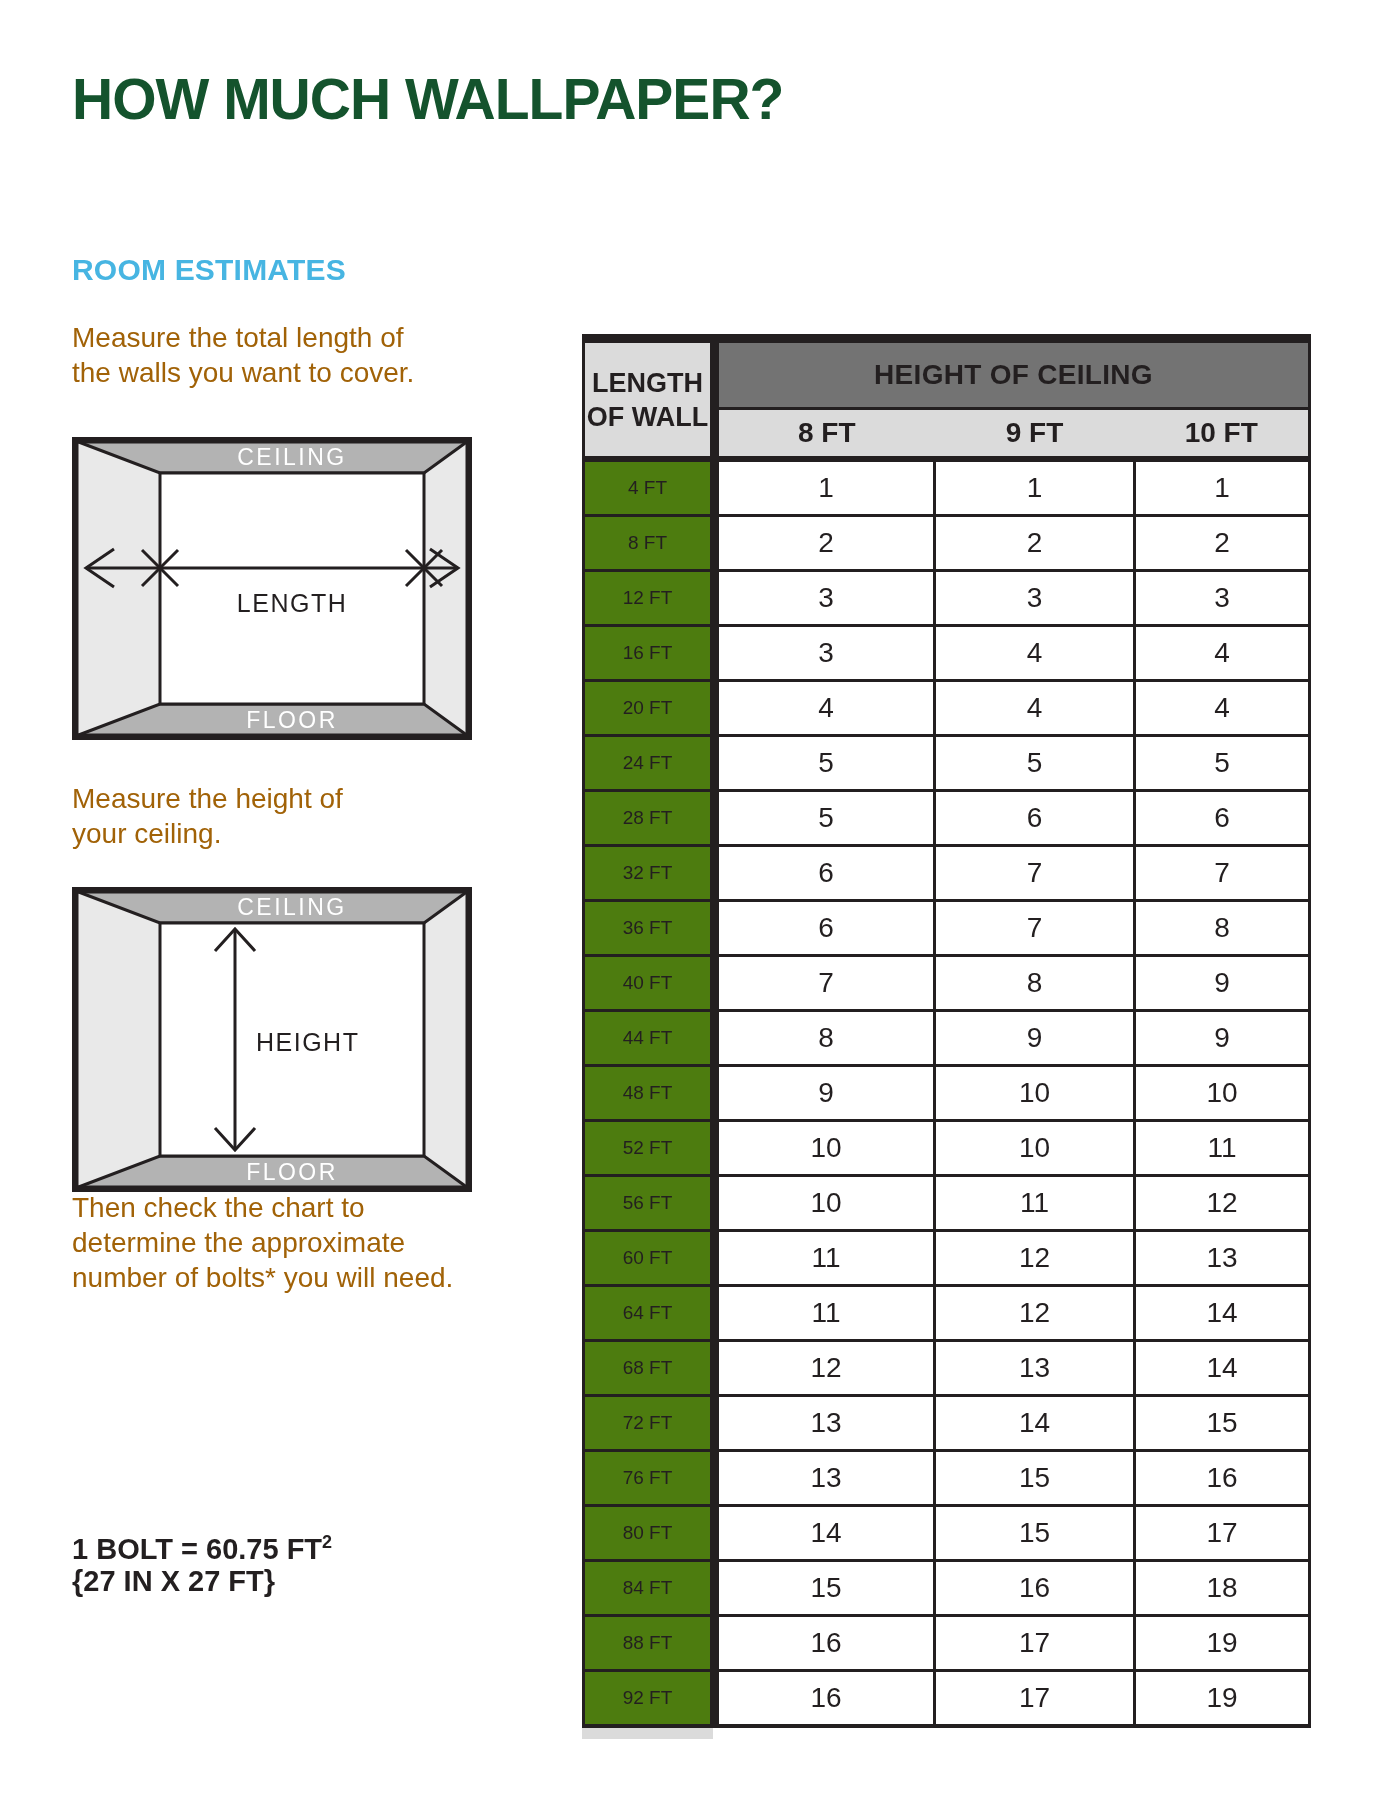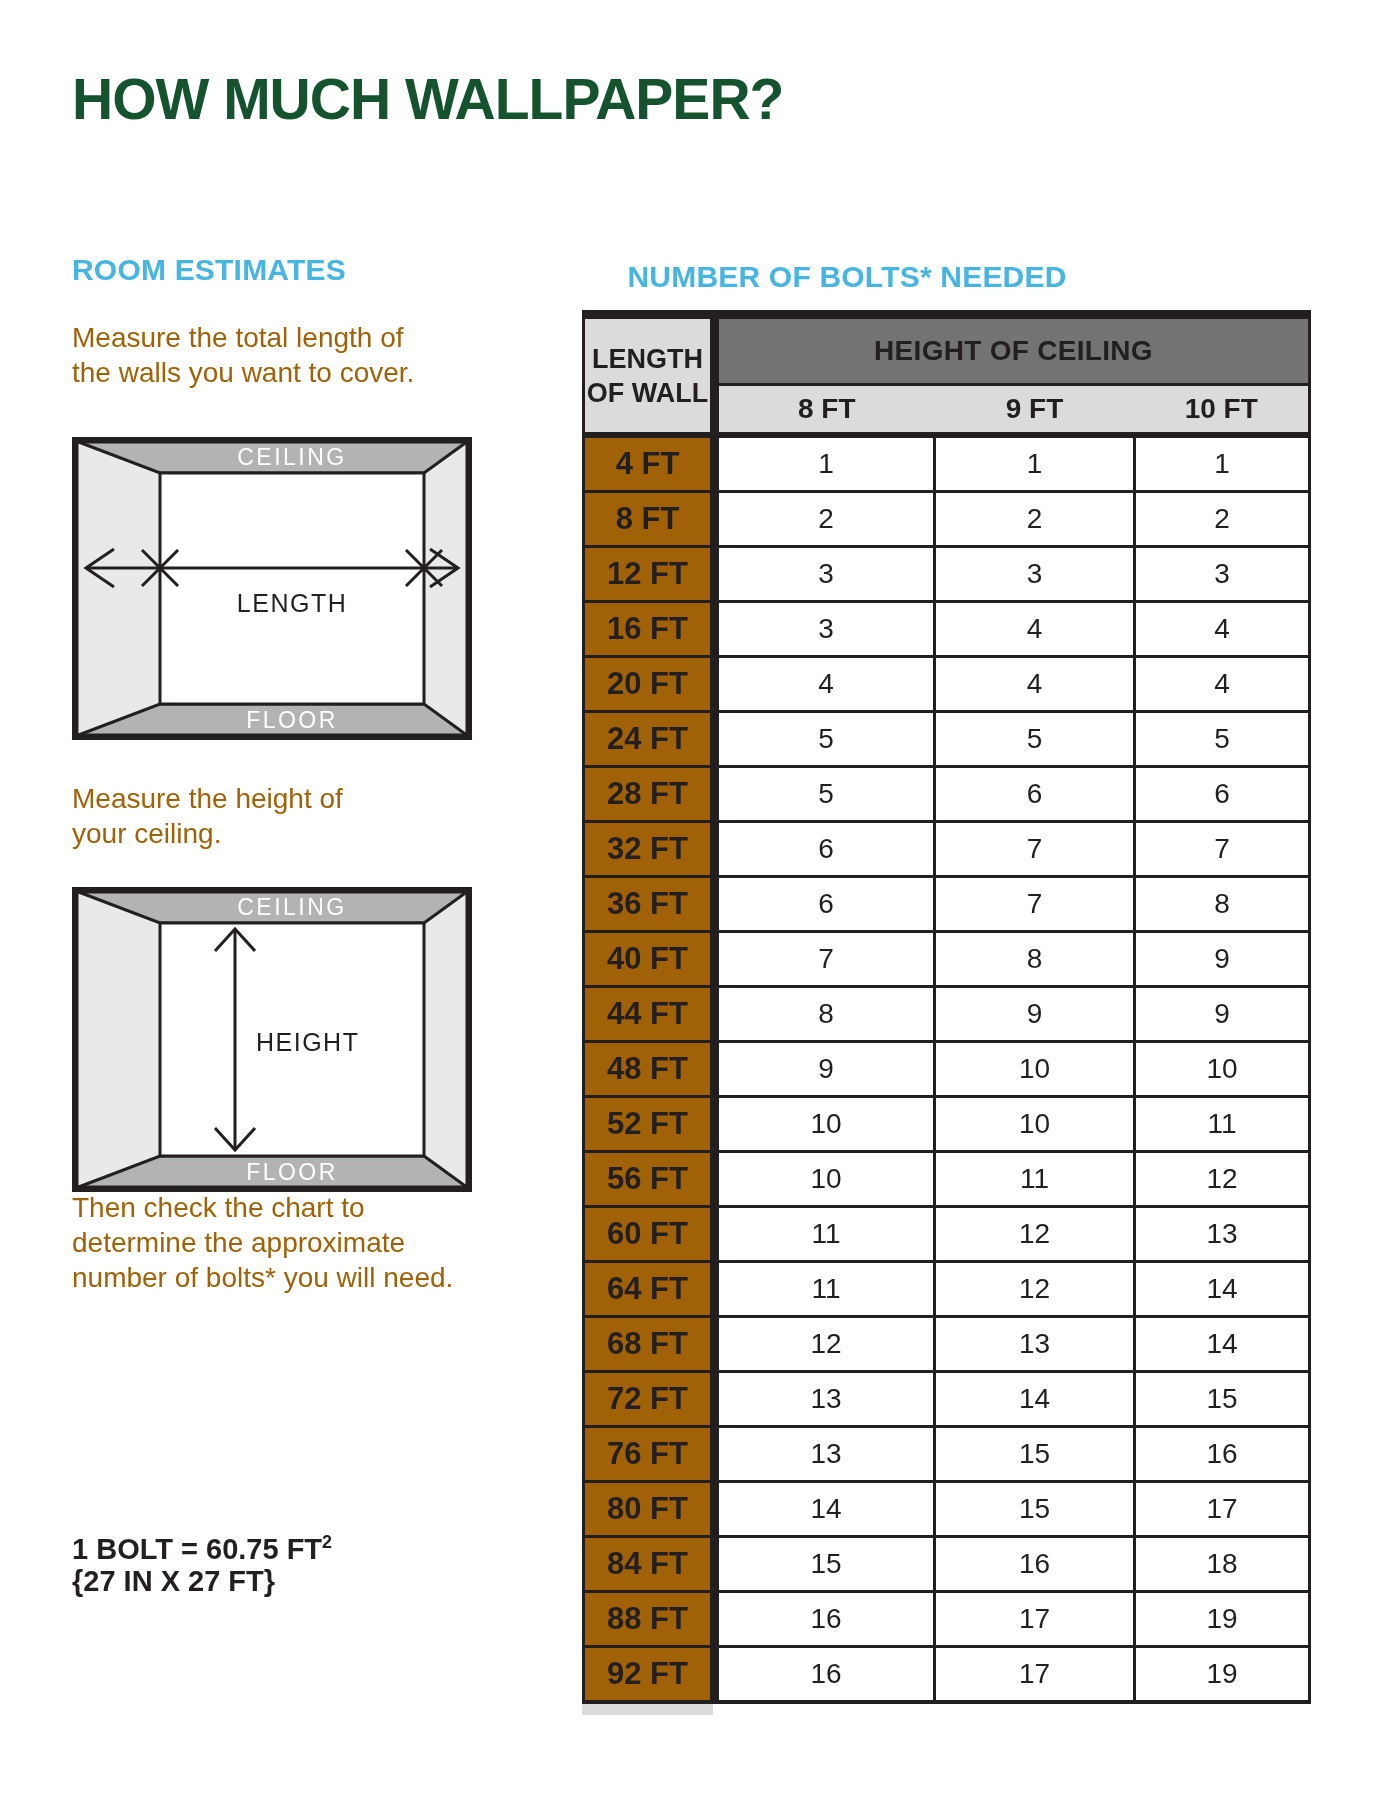--- a/index.html
+++ b/index.html
@@ -29,44 +29,43 @@
   .diagram{position:absolute;left:72px;}
   #diagram-length{top:437px;}
   #diagram-height{top:887px;}
   .diag-band-label{font-size:23px;letter-spacing:2.5px;fill:#ffffff;}
   .diag-measure-label{font-size:25px;letter-spacing:1.5px;fill:#231f20;}
 
   
   #table-wrap{position:absolute;left:582px;top:310px;width:726px;}
   #bolts-table{border-collapse:collapse;table-layout:fixed;width:726px;
                border-top:9px solid #231f20;border-left:3px solid #231f20;
-               border-right:3px solid #231f20;border-bottom:4px solid #231f20;}
+               border-right:3px solid #231f20;border-bottom:4px solid #231f20;margin-top:24px;}
   #bolts-table th,#bolts-table td{font-family:"Liberation Sans",sans-serif;text-align:center;
                vertical-align:middle;padding:0;}
   th.corner-cell{background:#dbdbdb;border-right:9px solid #231f20;border-bottom:6px solid #231f20;
                font-size:27px;font-weight:bold;line-height:34px;width:119px;}
   th.group-cell{background:#737373;border-bottom:3px solid #231f20;font-size:28px;font-weight:bold;
                height:64px;letter-spacing:0.3px;}
   tr.subhead-row th{background:#dbdbdb;border-bottom:6px solid #231f20;font-size:28px;
                font-weight:bold;height:46px;}
-  #bolts-table tbody th{background:#a16207;border-right:9px solid #231f20;
-               border-top:3px solid #231f20;font-size:31px;font-weight:bold;height:52px;}
+  #bolts-table tbody th{background:#4d7c0f;border-right:9px solid #231f20;
+               border-top:3px solid #231f20;font-size:19px;font-weight:normal;height:52px;}
   #bolts-table tbody td{background:#ffffff;border:3px solid #231f20;font-size:28px;height:52px;}
   #gray-tab{width:131px;height:11px;background:#dbdbdb;}
 </style>
 </head>
 <body>
 
 <div id="page">
 
   <div id="main-title">HOW MUCH WALLPAPER?</div>
 
   <div id="room-estimates-heading">ROOM ESTIMATES</div>
 
-  <div id="table-heading">NUMBER OF BOLTS* NEEDED</div>
 
   <div id="step1" class="step-text">Measure the total length of the walls you want to cover.</div>
 
   <svg id="diagram-length" class="diagram" width="400" height="303" viewBox="0 0 400 303">
     <rect x="0" y="0" width="400" height="303" fill="#e9e9e9"></rect>
     <polygon points="4,4 396,4 352,36 88,36" fill="#b3b3b3" stroke="#231f20" stroke-width="3"></polygon>
     <polygon points="4,299 396,299 352,267 88,267" fill="#b3b3b3" stroke="#231f20" stroke-width="3"></polygon>
     <polygon points="88,36 352,36 352,267 88,267" fill="#ffffff" stroke="#231f20" stroke-width="3"></polygon>
     <rect x="3" y="3" width="394" height="297" fill="none" stroke="#231f20" stroke-width="7"></rect>
     <text class="diag-band-label" x="220" y="28" text-anchor="middle">CEILING</text>

